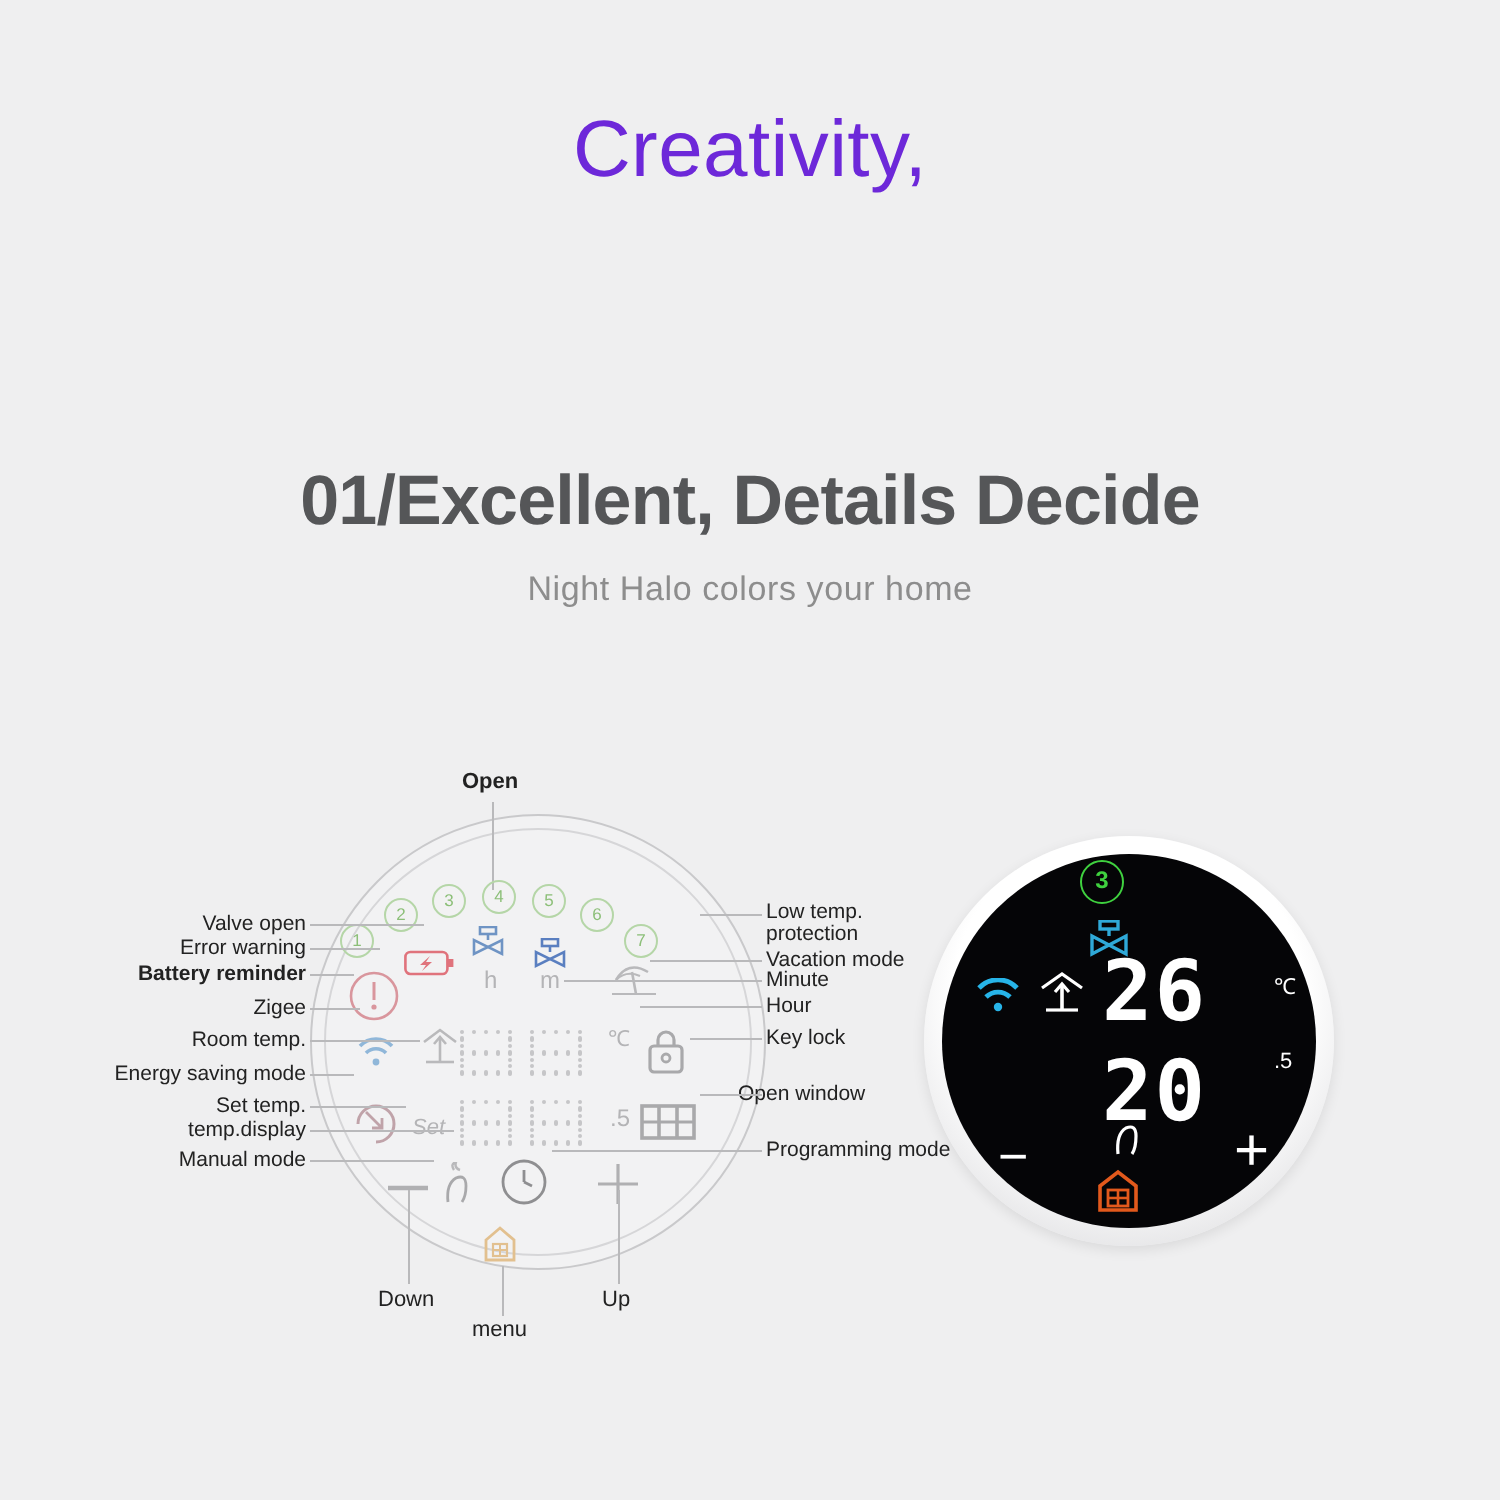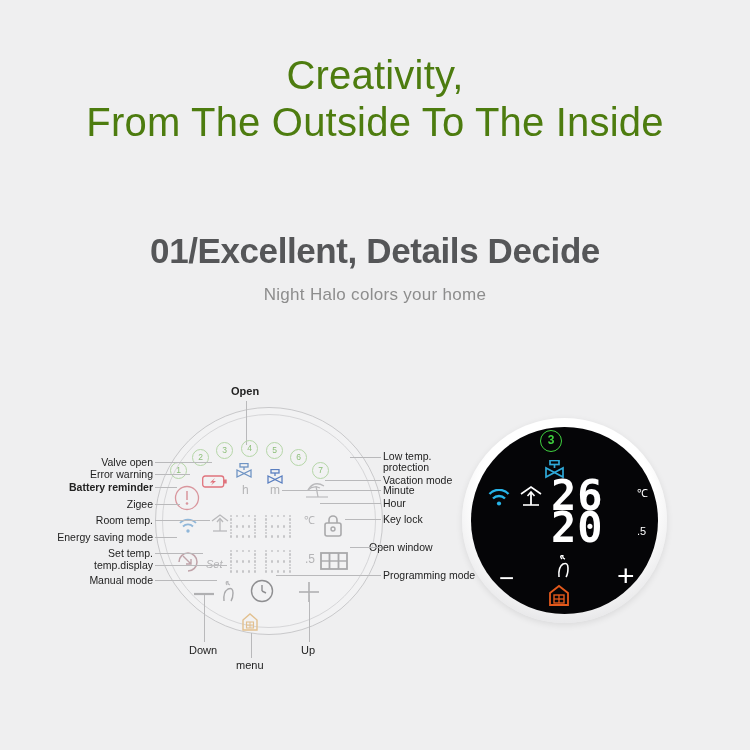--- a/index.html
+++ b/index.html
@@ -12,21 +12,21 @@
     position:relative;
   }
   .page{position:absolute;inset:0;}
 
   
   .headline{
     position:absolute;left:0;right:0;top:52px;
     text-align:center;
     font-size:40px;
     font-weight:400;
-    color:#4d7c0f;
+    color:#6d28d9;
     letter-spacing:0.2px;
     line-height:1.18;
   }
   .headline .l1{display:block;}
   .headline .l2{display:block;}
 
   
   .sec-title{
     position:absolute;left:0;right:0;top:231px;
     text-align:center;
@@ -131,21 +131,20 @@
   .dev-el{position:absolute;}
   .sm{font-size:11px;color:#fff;font-family:"Liberation Sans",sans-serif;}
 </style>
 </head>
 <body>
 
 <div class="page">
 
   <div class="headline">
     <span class="l1">Creativity,</span>
-    <span class="l2">From The Outside To The Inside</span>
   </div>
 
   <div class="sec-title">01/Excellent, Details Decide</div>
   <div class="sec-sub">
     <span>Night Halo colors your home</span>
   </div>
 
   <div class="diagram">
 
     <div class="dial-outer"></div>
@@ -442,21 +441,21 @@
 
       <svg class="dev-el" style="left:47px;top:58px;" width="26" height="28" viewBox="0 0 26 28">
         <path d="M3 9 L13 2 L23 9" fill="none" stroke="#ffffff" stroke-width="1.6"></path>
         <line x1="13" y1="7" x2="13" y2="20" stroke="#ffffff" stroke-width="1.8"></line>
         <path d="M9.5 11 L13 7 L16.5 11" fill="none" stroke="#ffffff" stroke-width="1.6"></path>
         <line x1="5" y1="20" x2="21" y2="20" stroke="#ffffff" stroke-width="1.6"></line>
       </svg>
 
       <div class="dev-el" style="left:80px;top:56px;width:82px;height:70px;">
         <span style="position:absolute;left:0;top:-12px;font-size:42px;letter-spacing:1px;color:#fff;font-family:'DejaVu Sans Mono',monospace;font-weight:bold;">26</span>
-        <span style="position:absolute;left:0;top:20px;font-size:42px;letter-spacing:1px;color:#fff;font-family:'DejaVu Sans Mono',monospace;font-weight:bold;">20</span>
+        <span style="position:absolute;left:0;top:38px;font-size:42px;letter-spacing:1px;color:#fff;font-family:'DejaVu Sans Mono',monospace;font-weight:bold;">20</span>
       </div>
 
       <div class="dev-el sm" style="left:166px;top:58px;">℃</div>
       <div class="dev-el sm" style="left:166px;top:98px;">.5</div>
 
       <svg class="dev-el" style="left:83px;top:128px;" width="22" height="24" viewBox="0 0 22 24">
         <path d="M8 4 Q5 1 9 0 Q8 3 11 4" fill="none" stroke="#ffffff" stroke-width="1.4"></path>
         <path d="M5 22 Q4 12 9 9 Q14 7 14 13 Q14 19 12 22" fill="none" stroke="#ffffff" stroke-width="1.6"></path>
       </svg>
 

